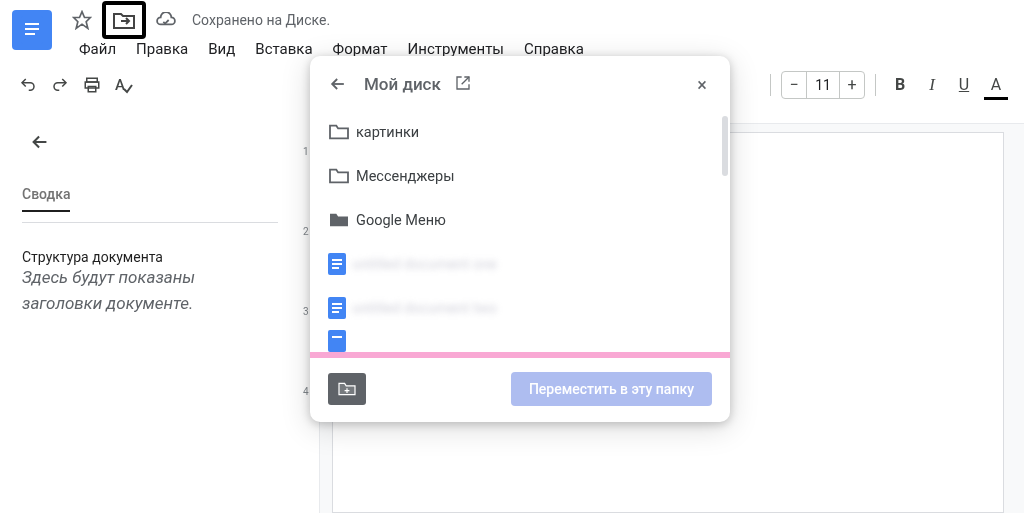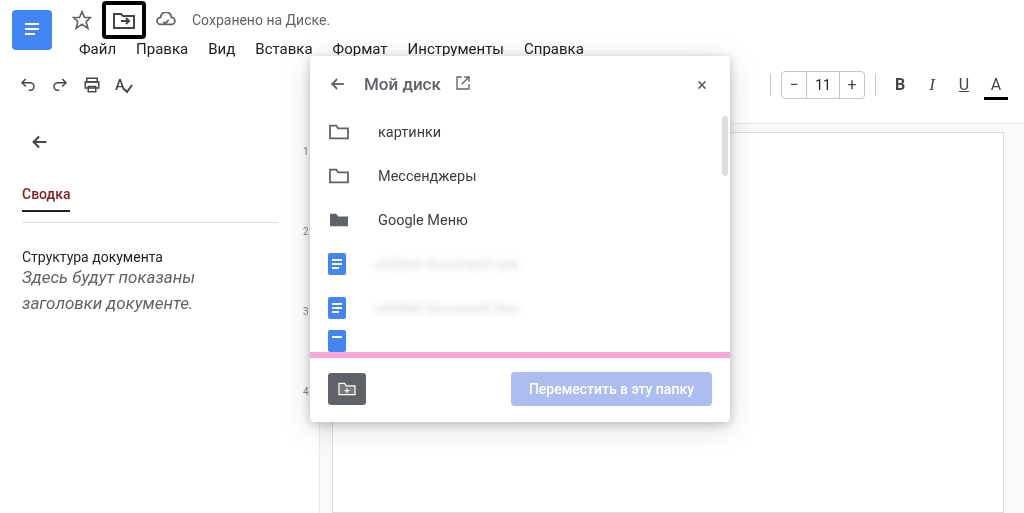--- a/index.html
+++ b/index.html
@@ -28,46 +28,46 @@
   .tb-bold { font-weight:700; font-size:16px;}
   .tb-italic { font-style:italic; font-family: serif; font-size:17px;}
   .tb-under { text-decoration: underline; font-size:16px;}
   .tb-color { position:relative; font-size:16px;}
   .tb-color::after{content:'';position:absolute;left:2px;right:2px;bottom:-1px;height:3px;background:#000;}
   
   
   .body { display:flex; height: calc(513px - 64px - 42px); position:relative; }
   .outline-panel { width: 300px; padding: 18px 22px; background:#fff; position:relative; }
   .outline-back { width:36px;height:36px;display:flex;align-items:center;justify-content:center;color:#444746;cursor:pointer;margin-bottom:24px;}
-  .outline-tab { font-size:14px; font-weight:500; color:#7f1d1d; padding-bottom:8px; border-bottom:2px solid #1f1f1f; display:inline-block; margin-bottom:28px; }
+  .outline-tab { font-size:14px; font-weight:500; color:#737373; padding-bottom:8px; border-bottom:2px solid #1f1f1f; display:inline-block; margin-bottom:28px; }
   .outline-divider { border:none; border-bottom:1px solid #dadce0; margin: -18px 0 26px 0;}
   .outline-heading { font-size:14px; font-weight:400; color:#1f1f1f; margin-bottom:0; }
   .outline-placeholder { font-size:17px; font-style:italic; color:#5f6368; line-height:1.5; }
   
   
   .v-ruler { position:absolute; left:0; top:0; bottom:0; width:20px; background:#fff; border-right:1px solid #e8eaed; }
   .v-ruler .tick { position:absolute; left:3px; font-size:10px; color:#80868b; }
   .h-ruler { height:18px; position:relative; background:#fff; border-bottom:1px solid #e8eaed; overflow:hidden;}
   .h-ruler .tick { position:absolute; top:2px; font-size:10px; color:#80868b; }
   .h-ruler .marker { position:absolute; top:6px; width:0;height:0;border-left:5px solid transparent;border-right:5px solid transparent;border-top:8px solid #4285f4;}
   
   .doc-area { flex:1; display:flex; flex-direction:column; background:#f8f9fa; position:relative; padding-left:20px; }
   .page { background:#fff; border:1px solid #dadce0; margin: 8px 20px 0 12px; flex:1; position:relative; padding: 80px 0 0 28px;}
   .doc-text { font-size:15px; font-family: Arial, sans-serif; color:#000; position:absolute; top:164px; left:130px;}
   .cursor { display:inline-block; width:1px; height:18px; background:#000; vertical-align:middle; margin-left:1px;}
   
   
-  .move-dialog { position:absolute; left:310px; top:56px; width:420px; background:#fff; border-radius:4px; box-shadow: 0 2px 10px rgba(0,0,0,.2), 0 6px 30px rgba(0,0,0,.15); z-index:100; display:flex; flex-direction:column; }
+  .move-dialog { position:absolute; left:310px; top:56px; width:420px; background:#fff; border-radius:10px; box-shadow: 0 2px 10px rgba(0,0,0,.2), 0 6px 30px rgba(0,0,0,.15); z-index:100; display:flex; flex-direction:column; }
   .dlg-header { display:flex; align-items:center; padding: 14px 14px 12px 14px; gap:12px; }
   .dlg-back { width:28px;height:28px;display:flex;align-items:center;justify-content:center;color:#5f6368;cursor:pointer;}
   .dlg-title { font-size:17px; color:#5f6368; font-weight:500; flex:0 0 auto;}
   .dlg-open-icon { width:18px;height:18px;color:#5f6368;cursor:pointer; margin-left:2px;}
   .dlg-close { margin-left:auto; width:28px;height:28px;display:flex;align-items:center;justify-content:center;color:#5f6368;cursor:pointer; font-size:18px;}
   .dlg-list { max-height:250px; overflow-y:auto; padding-right:4px;}
-  .dlg-item { display:flex; align-items:center; gap:28px; padding: 10px 18px; height:44px; cursor:pointer; font-size:14.5px; color:#3c4043;}
+  .dlg-item { display:flex; align-items:center; gap:6px; padding: 10px 18px; height:44px; cursor:pointer; font-size:14.5px; color:#3c4043;}
   .folder-icon { width:22px; height:18px; fill:#5f6368; }
   .doc-item-icon { width:18px; height:22px; fill:#4285f4; }
   .dlg-item.blurred span { filter: blur(3px); opacity:.55; color:#aab;}
   .dlg-footer { display:flex; align-items:center; padding: 14px 18px 16px 18px; border-top:6px solid #f9a8d4; gap:12px;}
   .new-folder-btn { width:38px;height:32px;background:#5f6368;border-radius:3px;display:flex;align-items:center;justify-content:center;cursor:pointer;}
   .new-folder-btn svg { fill:#fff; width:20px;height:16px;}
   .move-btn { margin-left:auto; background:#aebdf0; color:#fff; border:none; padding: 9px 18px; border-radius:4px; font-size:14px; font-weight:500; cursor:pointer;}
   .scrollbar-fake { position:absolute; right:2px; top:60px; width:6px; height:180px; }
   .scrollbar-fake::before{content:'';position:absolute;top:0;width:6px;height:60px;background:#dadce0;border-radius:3px;}
   

